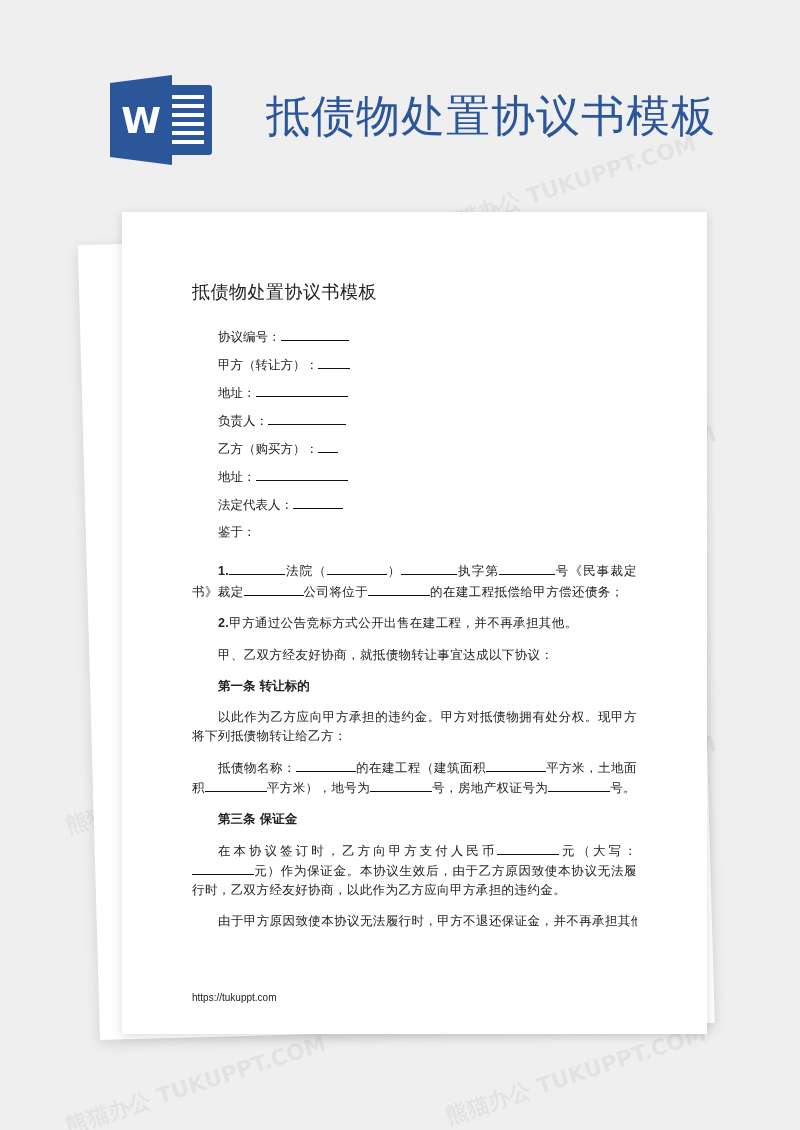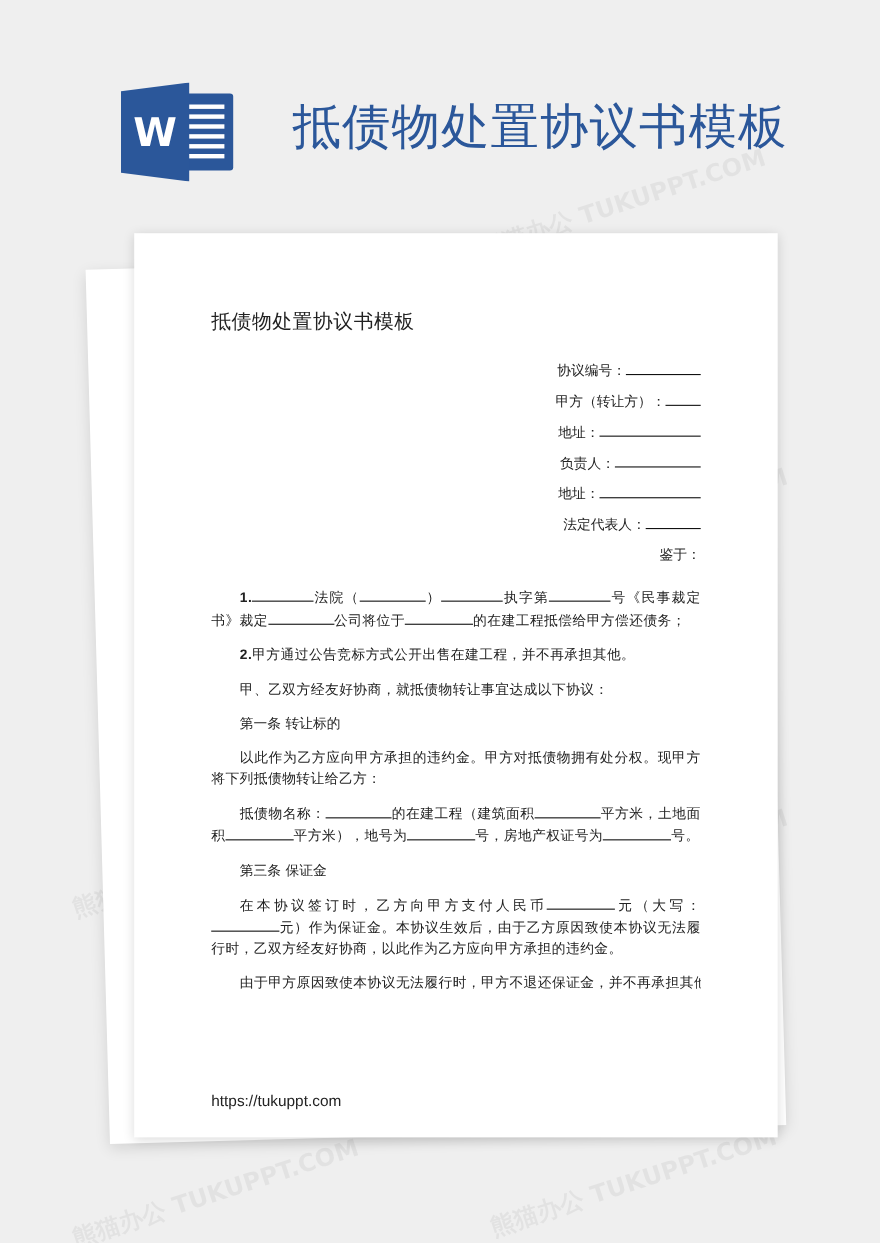--- a/index.html
+++ b/index.html
@@ -23,28 +23,28 @@
     position: absolute; left: 100px; top: 245px; width: 615px; height: 795px;
     background: #fff; box-shadow: 0 4px 14px rgba(0,0,0,0.12);
     transform: rotate(-1.6deg); transform-origin: left bottom;
   }
   .sheet {
     position: absolute; left: 122px; top: 212px; width: 585px; height: 822px;
     background: #fff; box-shadow: 0 2px 10px rgba(0,0,0,0.14);
   }
   .doc { position: absolute; left: 70px; top: 68px; width: 445px; color: #222; font-size: 12.5px; }
   .doc-title { font-size: 18px; color: #222; margin-bottom: 22px; letter-spacing: 0.5px; }
-  .field { padding-left: 26px; height: 28px; line-height: 20px; text-align: right; }
+  .field { padding-left: 26px; height: 28px; line-height: 20px; }
   .blank { display: inline-block; border-bottom: 1.2px solid #111; height: 14px; vertical-align: baseline; }
   .para { line-height: 19px; margin-bottom: 12px; text-indent: 26px; text-align: justify; letter-spacing: 0.4px; }
-  .heading { padding-left: 26px; line-height: 19px; margin-bottom: 12px; }
+  .heading { padding-left: 26px; line-height: 19px; margin-bottom: 12px; font-weight: bold; }
   .num { font-family: "Liberation Sans", sans-serif; font-weight: bold; }
   .footer-url {
     position: absolute; left: 70px; top: 780px;
-    font-family: "Liberation Sans", sans-serif; font-size: 14px; color: #222;
+    font-family: "Liberation Sans", sans-serif; font-size: 10px; color: #222;
   }
 </style>
 </head>
 <body>
 
 <div class="header">
   <svg class="word-icon" viewBox="0 0 104 90">
     <rect x="42" y="10" width="60" height="70" rx="3" fill="#2b579a"></rect>
     <g fill="#ffffff">
       <rect x="56" y="20" width="38" height="4"></rect>
@@ -80,20 +80,23 @@
     <div class="field">
       <span>甲方（转让方）：</span><span class="blank" style="width:32px"></span>
     </div>
     <div class="field">
       <span>地址：</span><span class="blank" style="width:92px"></span>
     </div>
     <div class="field">
       <span>负责人：</span><span class="blank" style="width:78px"></span>
     </div>
     <div class="field">
+      <span>乙方（购买方）：</span><span class="blank" style="width:20px"></span>
+    </div>
+    <div class="field">
       <span>地址：</span><span class="blank" style="width:92px"></span>
     </div>
     <div class="field">
       <span>法定代表人：</span><span class="blank" style="width:50px"></span>
     </div>
     <div class="field" style="margin-bottom:10px">鉴于：</div>
 
     <div class="para">
       <span class="num">1.</span><span class="blank" style="width:56px"></span><span>法院（</span><span class="blank" style="width:60px"></span><span>）</span><span class="blank" style="width:56px"></span><span>执字第</span><span class="blank" style="width:56px"></span><span>号《民事裁定书》裁定</span><span class="blank" style="width:60px"></span><span>公司将位于</span><span class="blank" style="width:62px"></span><span>的在建工程抵偿给甲方偿还债务；</span>
     </div>

